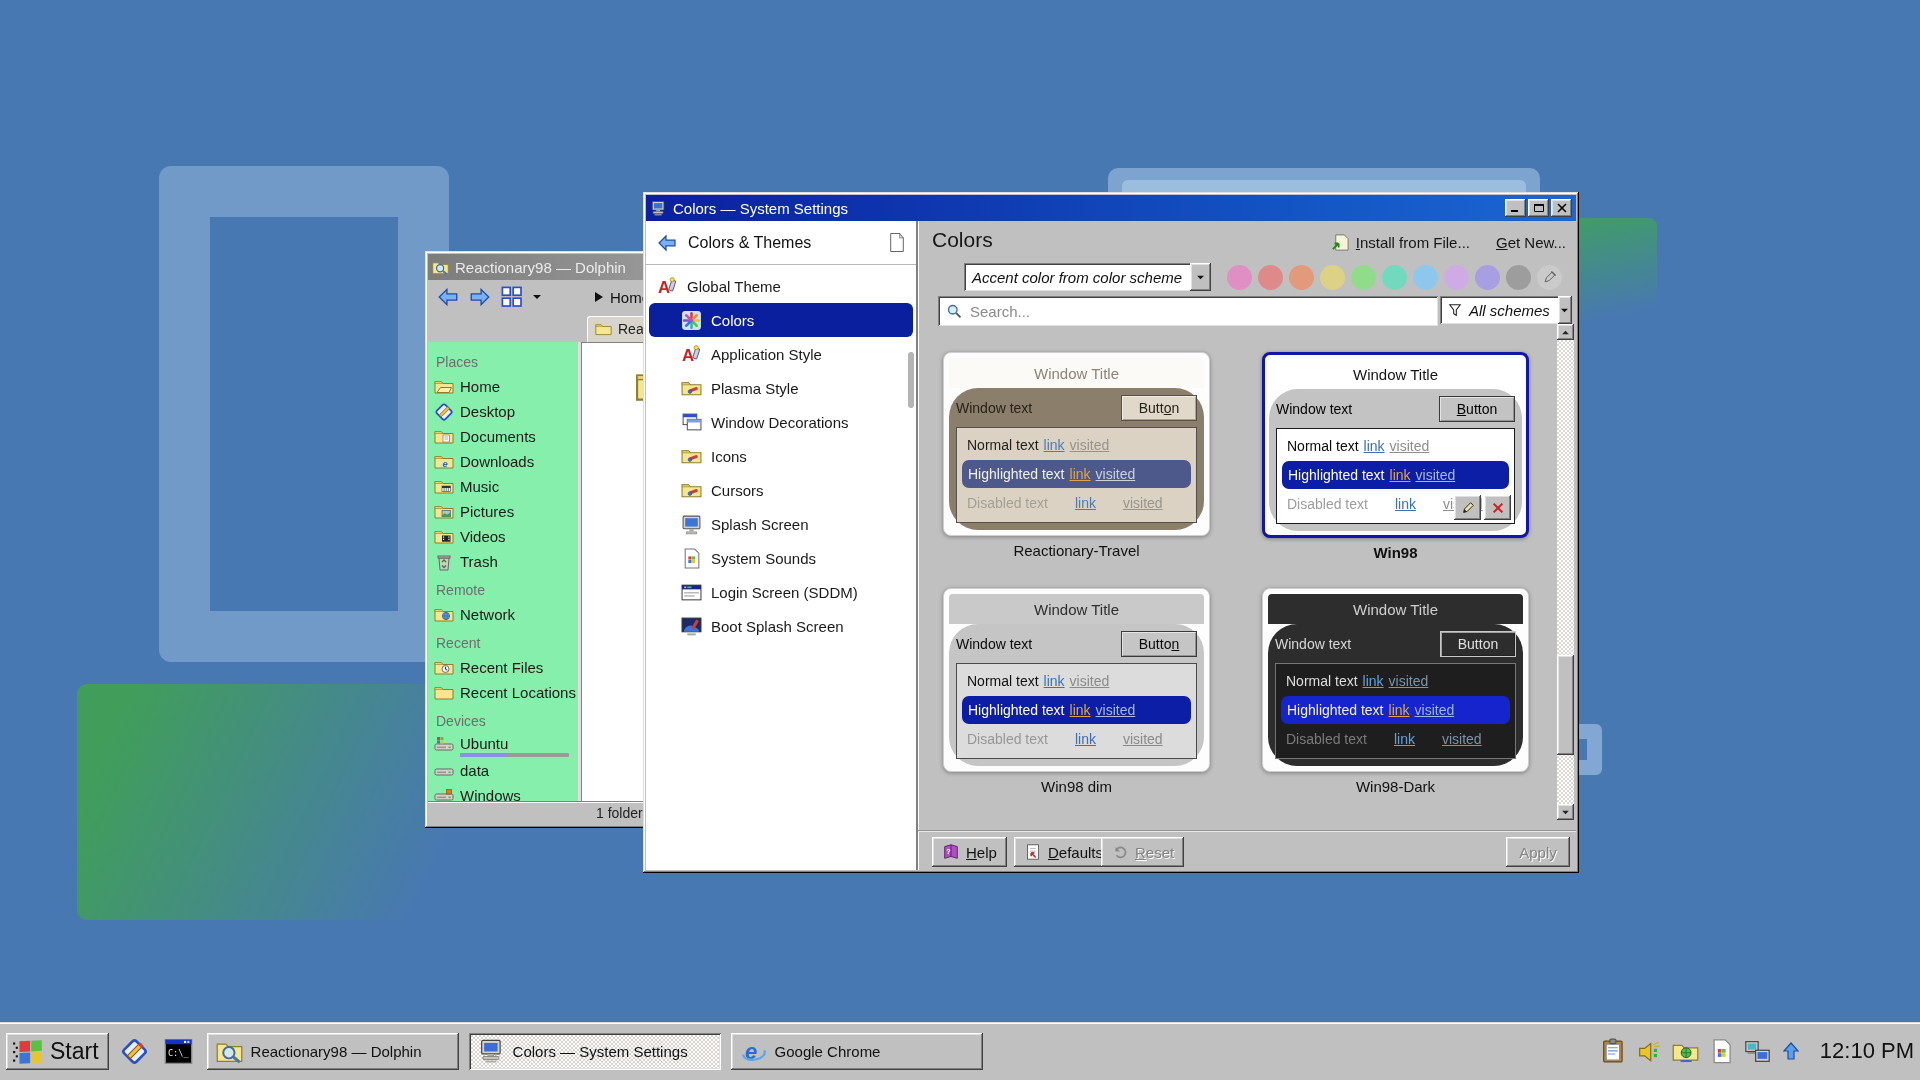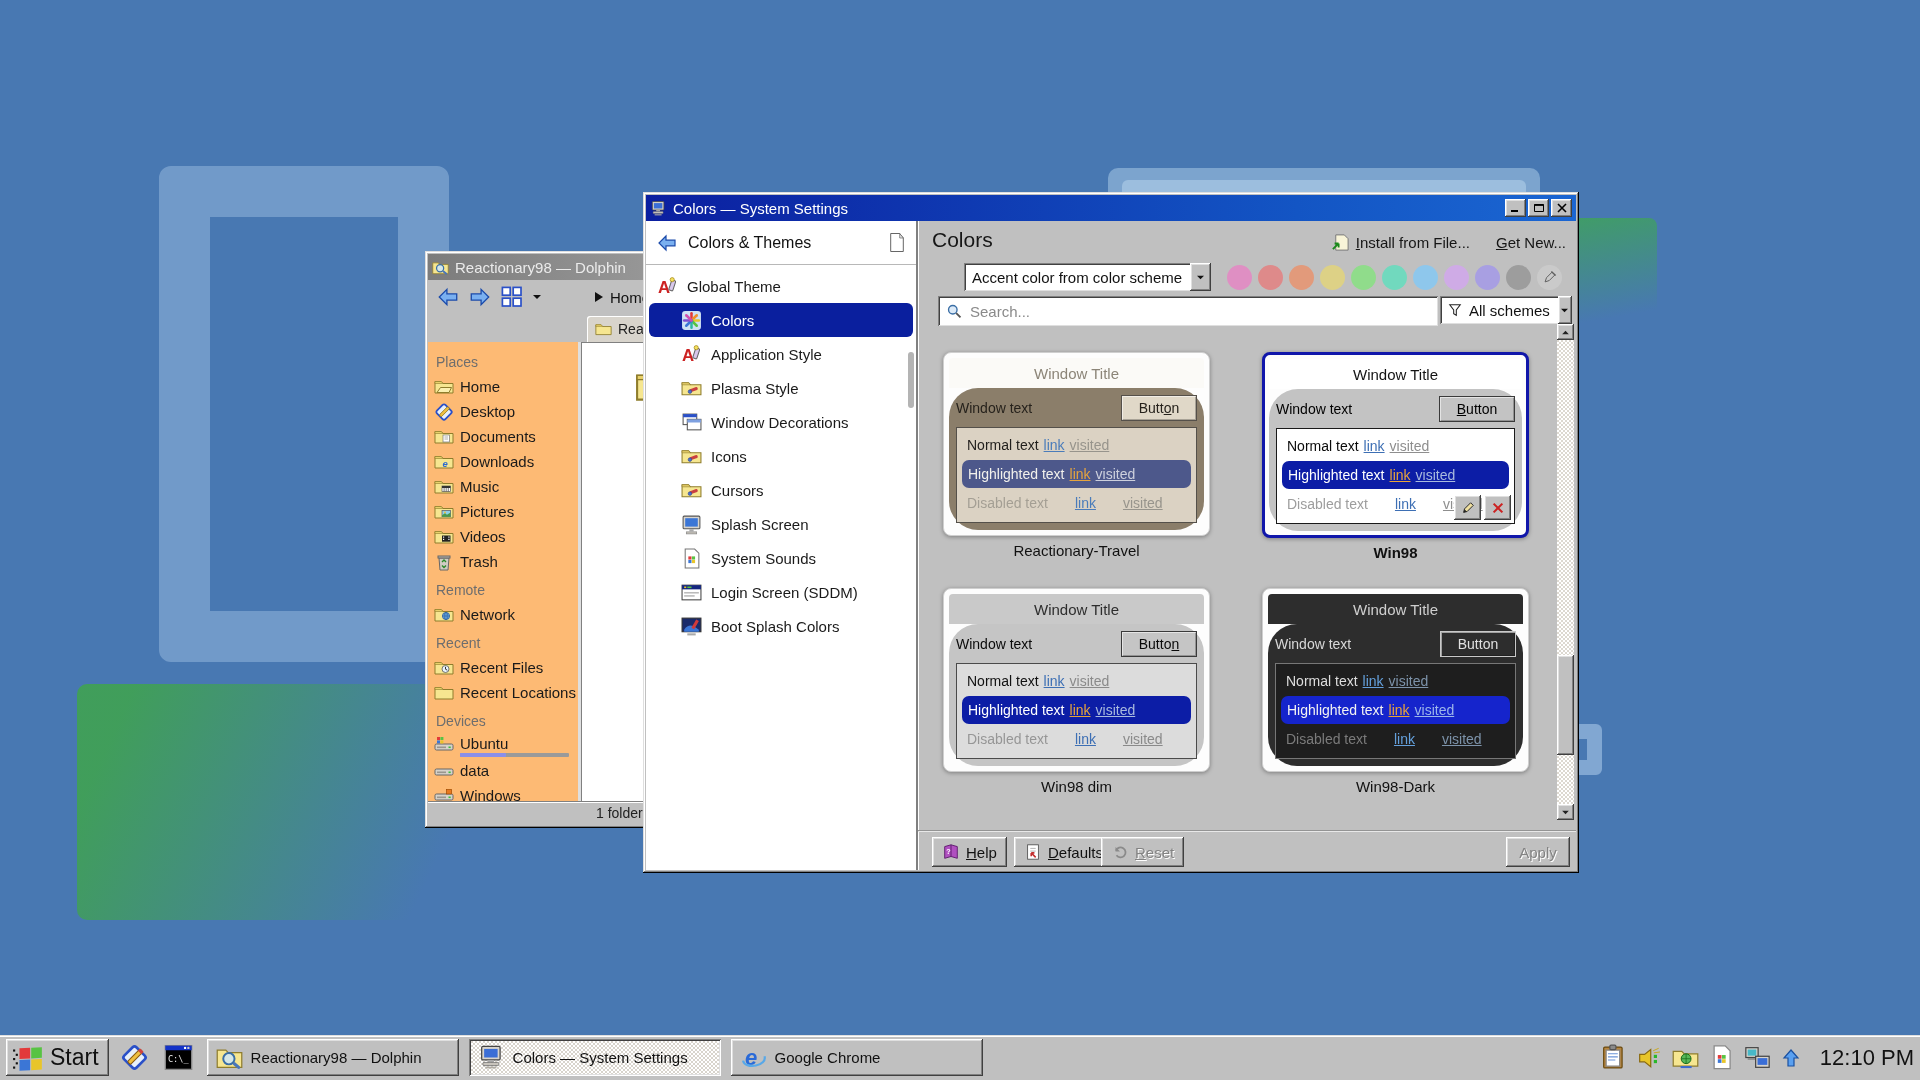--- a/index.html
+++ b/index.html
@@ -43,21 +43,21 @@
   #dolphin .titlebar .t-text { color:#ebebeb; }
   .d-toolbar { height:34px; display:flex; align-items:center; gap:8px; padding:0 8px; position:relative; }
   .d-toolbar .nav-ic { width:24px; height:24px; }
   .d-toolbar .small-caret { width:10px; height:8px; }
   .d-home { position:absolute; left:166px; display:flex; align-items:center; gap:6px; font-size:15px; color:#111; }
   .d-home .icon { width:10px; height:12px; }
   .d-tabrow { height:28px; position:relative; }
   .d-tab { position:absolute; left:159px; top:2px; width:150px; height:26px; display:flex; align-items:center; gap:6px; padding:0 8px; font-size:14px; color:#222; background:#d8d4cc; box-shadow:inset 1px 1px 0 #fff, inset -1px 0 0 #808080; border-radius:3px 3px 0 0; }
   .d-tab .icon { width:17px; height:17px; }
   .d-body { position:absolute; left:3px; right:3px; top:91px; bottom:27px; display:flex; }
-  .places { width:150px; background:#fdba74; padding:4px 0 0 6px; overflow:hidden; }
+  .places { width:150px; background:#86efac; padding:4px 0 0 6px; overflow:hidden; }
   .p-header { font-size:14px; color:#6e6e6e; margin:8px 0 4px 2px; }
   .p-item { display:flex; align-items:center; gap:6px; height:25px; font-size:15px; color:#1a1a1a; white-space:nowrap; }
   .p-item .icon { width:20px; height:20px; }
   .p-item .p-label-wrap { display:flex; flex-direction:column; min-width:0; flex:1; }
   .p-usage { height:4px; width:92%; background:#9a9a9a; margin-top:1px; border-radius:1px; }
   .p-usage > div { height:100%; background:#8b8fe8; border-radius:1px; }
   .d-splitter { width:3px; background:#dfdfdf; box-shadow:1px 0 0 #808080; }
   .d-content { flex:1; background:#fff; box-shadow:inset 1px 1px 0 #808080; position:relative; }
   .d-folderitem { position:absolute; left:30px; top:24px; width:90px; text-align:center; }
   .d-folderitem .icon { width:46px; height:42px; }
@@ -79,21 +79,21 @@
   .s-item.selected { background:#0a1f9e; color:#fff; }
   .s-item .icon { width:21px; height:21px; }
   .s-scrollhint { position:absolute; right:2px; top:131px; width:6px; height:56px; background:#b4b4b4; border-radius:3px; }
 
   .s-content { flex:1; position:relative; }
   .s-title { position:absolute; left:14px; top:7px; font-size:21px; color:#161616; }
   .s-toplinks { position:absolute; right:10px; top:12px; display:flex; align-items:center; gap:26px; font-size:15px; color:#161616; }
   .s-toplinks .linkbtn { display:flex; align-items:center; gap:6px; }
   .s-toplinks .icon { width:19px; height:19px; }
   .accent-row { position:absolute; left:46px; top:42px; height:28px; display:flex; align-items:center; }
-  .combo { display:flex; align-items:center; height:28px; }
+  .combo { display:flex; align-items:center; height:28px;font-style:italic; }
   .combo .combo-field { height:100%; display:flex; align-items:center; padding:0 8px; font-size:15px; color:#111; white-space:nowrap; }
   .combo .combo-btn { width:21px; height:100%; display:flex; align-items:center; justify-content:center; }
   .combo .combo-btn svg { width:9px; height:7px; }
   .swatches { display:flex; align-items:center; gap:6px; margin-left:16px; }
   .swatch { width:25px; height:25px; border-radius:50%; }
   .swatch.picker { background:#cccccc; display:flex; align-items:center; justify-content:center; opacity:.9; }
   .swatch.picker svg { width:14px; height:14px; }
   .search-row { position:absolute; left:20px; top:75px; right:8px; height:30px; display:flex; }
   .search-box { width:500px; height:30px; display:flex; align-items:center; gap:7px; padding:0 8px; }
   .search-box .icon { width:17px; height:17px; }
@@ -138,21 +138,21 @@
 
   
   .s-footer { position:absolute; left:0; right:0; bottom:0; height:40px; border-top:2px groove #e8e8e8; }
   .f-btn { position:absolute; top:5px; height:30px; display:flex; align-items:center; justify-content:center; gap:6px; font-size:15px; color:#111; padding:0 10px; }
   .f-btn .icon { width:18px; height:18px; }
   .f-btn.disabled { color:#838383; text-shadow:1px 1px 0 #fff; }
   #btn-help { left:14px; } #btn-defaults { left:96px; } #btn-reset { left:183px; }
   #btn-apply { right:6px; width:64px; }
 
   
-  #taskbar { position:absolute; left:0; bottom:0; width:1920px; height:45px; background:#c0c0c0; box-shadow:inset 0 1px 0 #dfdfdf, inset 0 2px 0 #fff; z-index:10; display:flex; align-items:center; padding:0 6px; }
+  #taskbar { position:absolute; left:0; bottom:0; width:1920px; height:58px; background:#c0c0c0; box-shadow:inset 0 1px 0 #dfdfdf, inset 0 2px 0 #fff; z-index:10; display:flex; align-items:center; padding:0 6px; }
   #start-btn { height:37px; display:flex; align-items:center; gap:6px; padding:0 10px 0 6px; font-size:23px; color:#111; }
   #start-btn .icon { width:32px; height:28px; }
   .ql { width:36px; height:36px; margin-left:8px; display:flex; align-items:center; justify-content:center; }
   .ql .icon { width:29px; height:29px; }
   .task-btn { width:252px; height:37px; margin-left:10px; display:flex; align-items:center; gap:8px; padding:0 9px; font-size:15px; color:#111; white-space:nowrap; overflow:hidden; }
   .task-btn .icon { width:27px; height:27px; }
   #tray { margin-left:auto; display:flex; align-items:center; gap:9px; padding-right:10px; }
   #tray .icon { width:27px; height:27px; }
   #tray .icon.small { width:22px; height:22px; }
   #clock { font-size:22px; color:#111; margin-left:8px; white-space:nowrap; }
@@ -620,21 +620,21 @@
             </div>
             <div class="s-item indent">
               <span class="icon" style="width: 21px; height: 21px;">
                 <svg viewBox="0 0 20 20">
                   <rect x="1" y="2" width="18" height="13" fill="#1a2a6a" stroke="#333"></rect>
                   <path d="M3 13c3-5 8-5 11-2l3 2v2H3z" fill="#3b76d6"></path>
                   <rect x="12" y="3.5" width="3" height="9" fill="#d23a3a" transform="rotate(30 13.5 8)"></rect>
                   <rect x="6" y="16.5" width="8" height="2" fill="#aaa"></rect>
                 </svg>
               </span>
-              <span>Boot Splash Colors</span>
+              <span>Boot Splash Screen</span>
             </div>
           </div>
         <div class="s-scrollhint"></div>
       </div>
 
       <div class="s-content">
         <div class="s-title">Colors</div>
         <div class="s-toplinks">
           <span class="linkbtn">
             <span class="icon">

